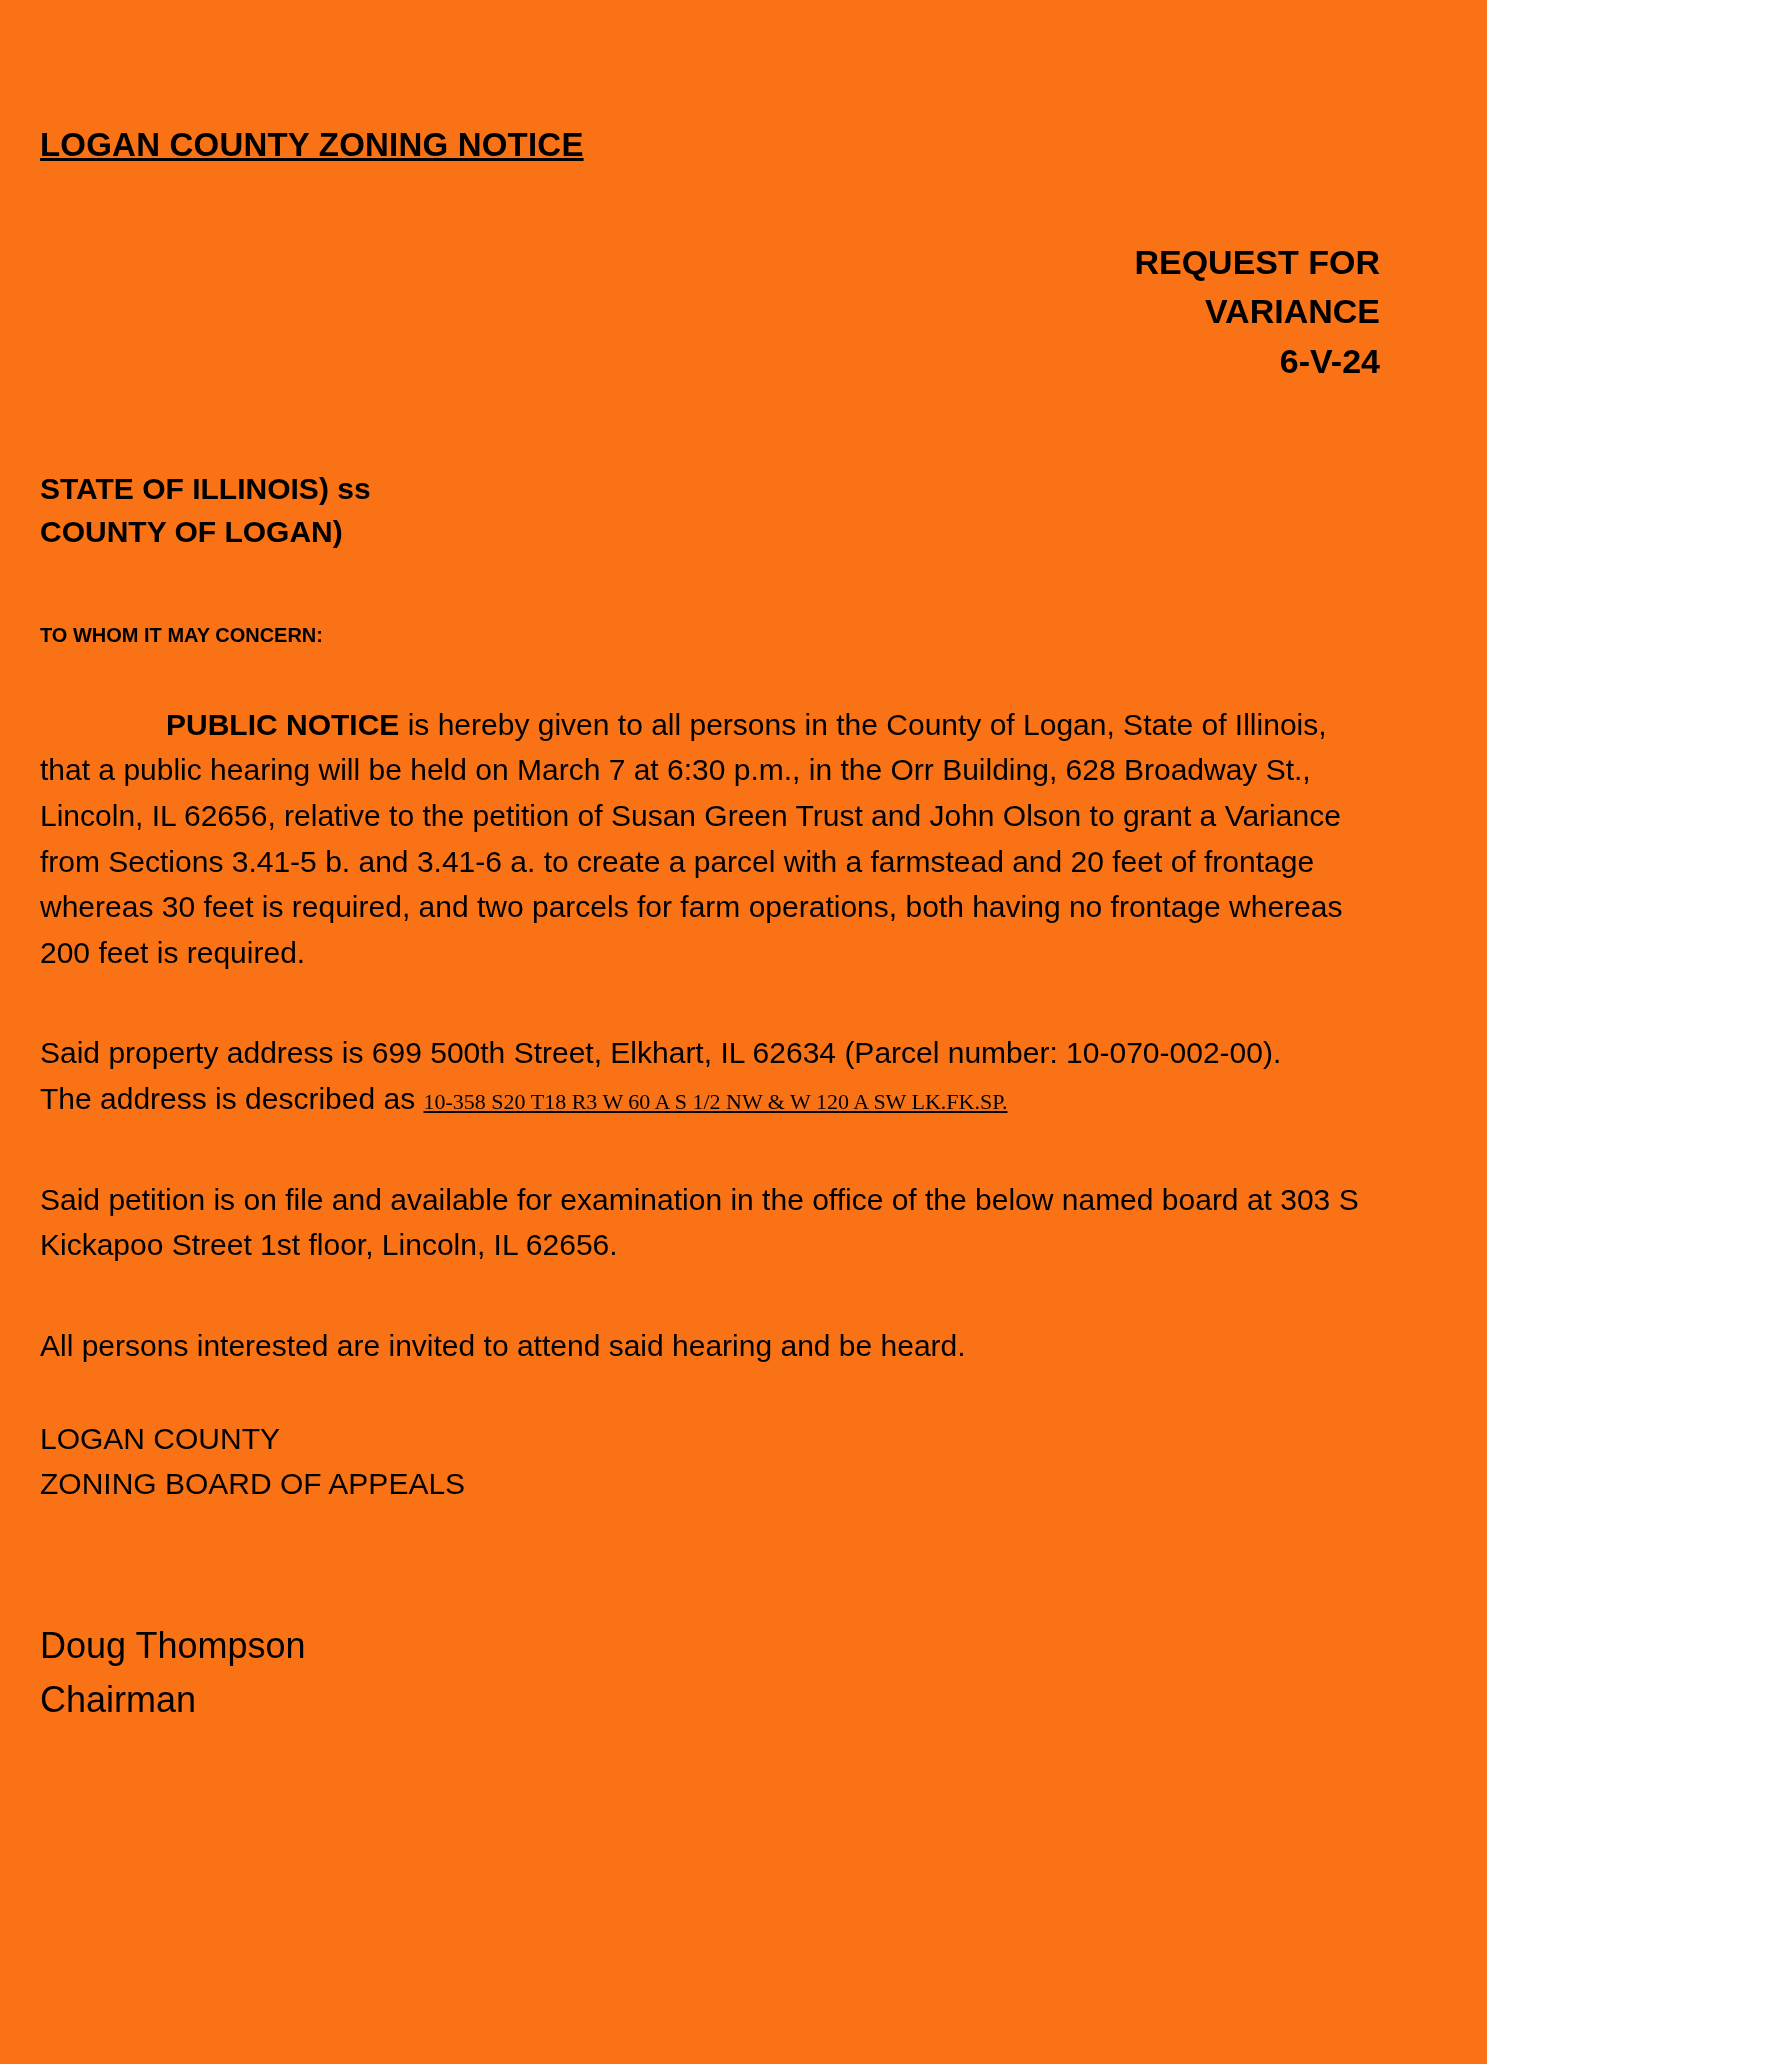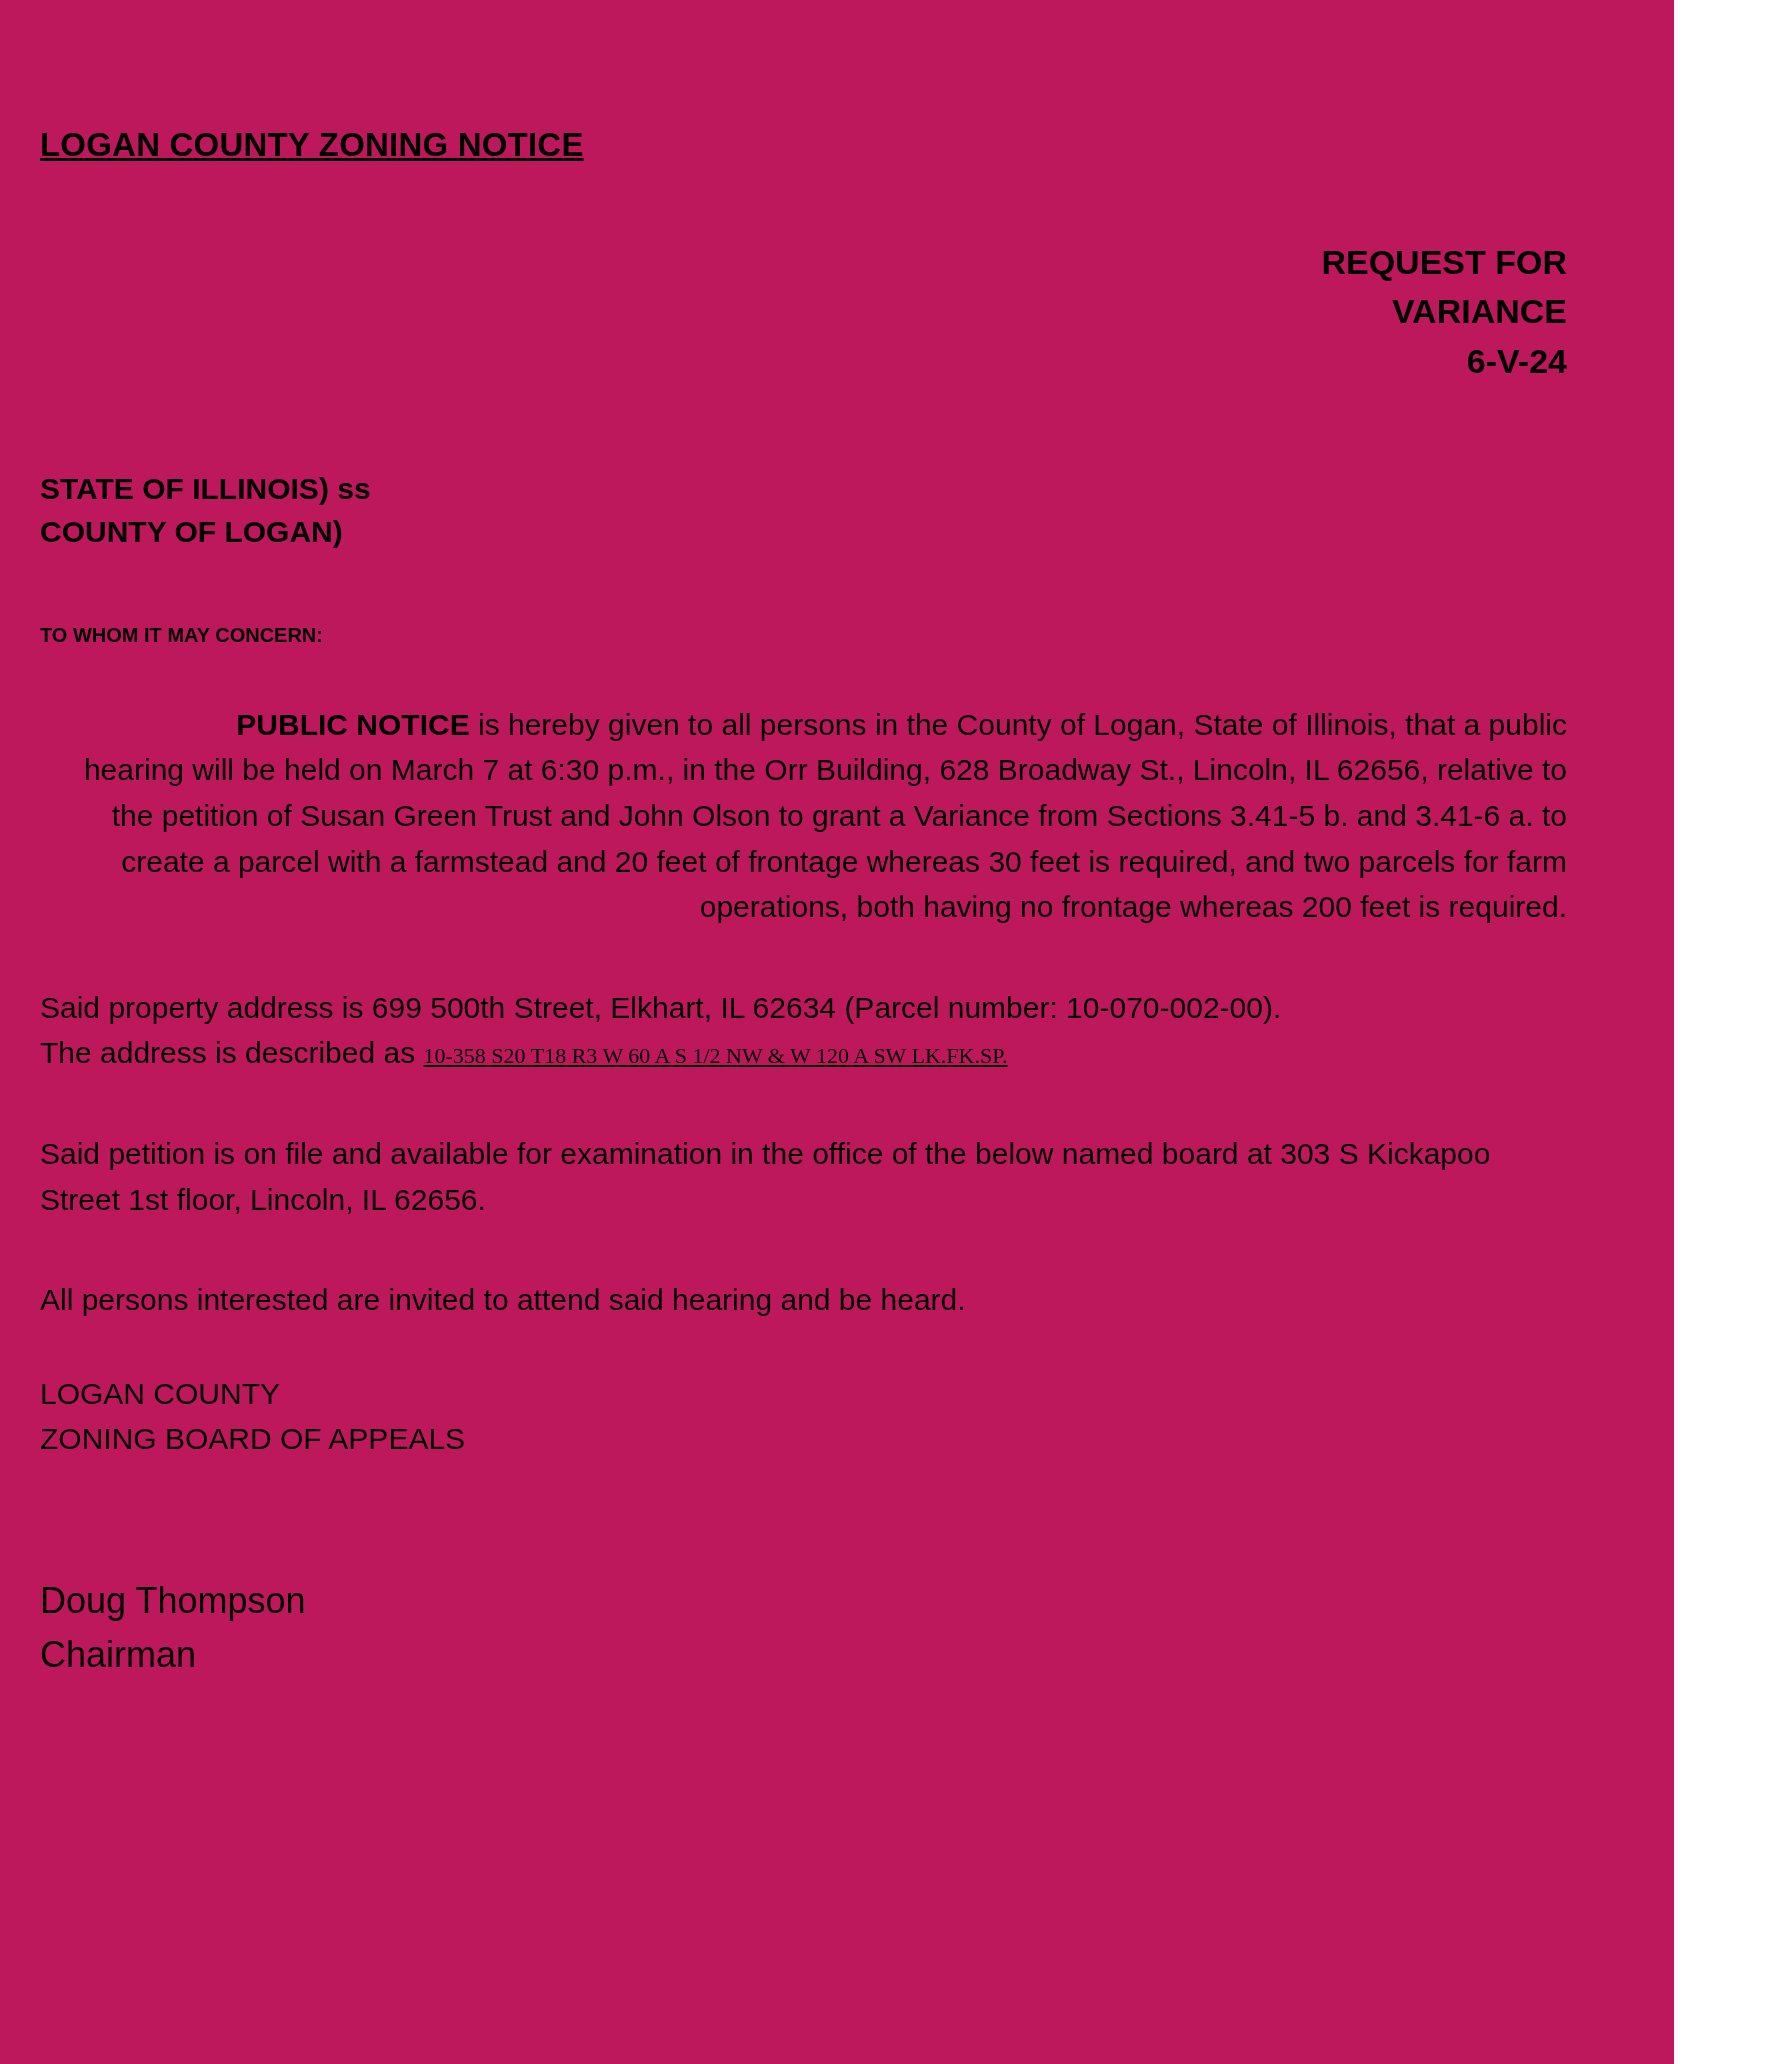--- a/index.html
+++ b/index.html
@@ -5,25 +5,25 @@
   html, body {
     margin: 0;
     padding: 0;
     background: #ffffff;
   }
   body {
     font-family: "Liberation Sans", sans-serif;
     color: #000000;
   }
   .page {
-    width: 1674px;
+    width: 1487px;
     min-height: 2064px;
     box-sizing: border-box;
     padding: 126px 107px 50px 40px;
-    background: #be185d;
+    background: #f97316;
     position: relative;
   }
   .doc-title {
     font-size: 33px;
     font-weight: bold;
     text-decoration: underline;
     letter-spacing: 0.2px;
     margin: 0 0 0 0;
   }
   .request-block {
@@ -48,21 +48,20 @@
     font-weight: bold;
   }
   .body-par {
     margin-top: 55px;
     font-size: 30px;
     line-height: 1.52;
     text-align: left;
   }
   .body-par.first {
     text-indent: 126px;
-    text-align: right;
   }
   .strong-inline {
     font-weight: bold;
   }
   .legal-desc {
     font-family: "Liberation Serif", serif;
     text-decoration: underline;
     font-size: 22px;
   }
   .signature-block {

